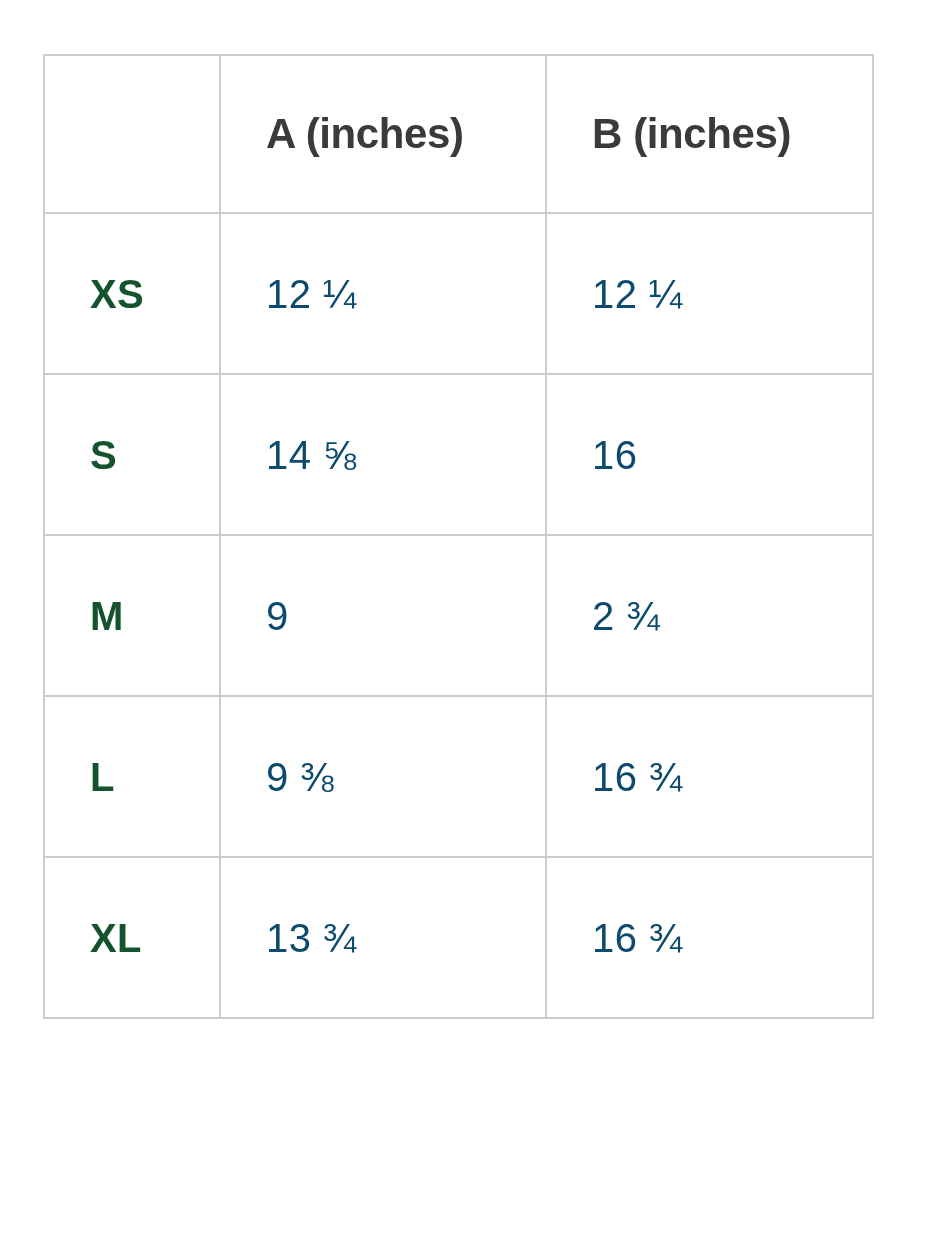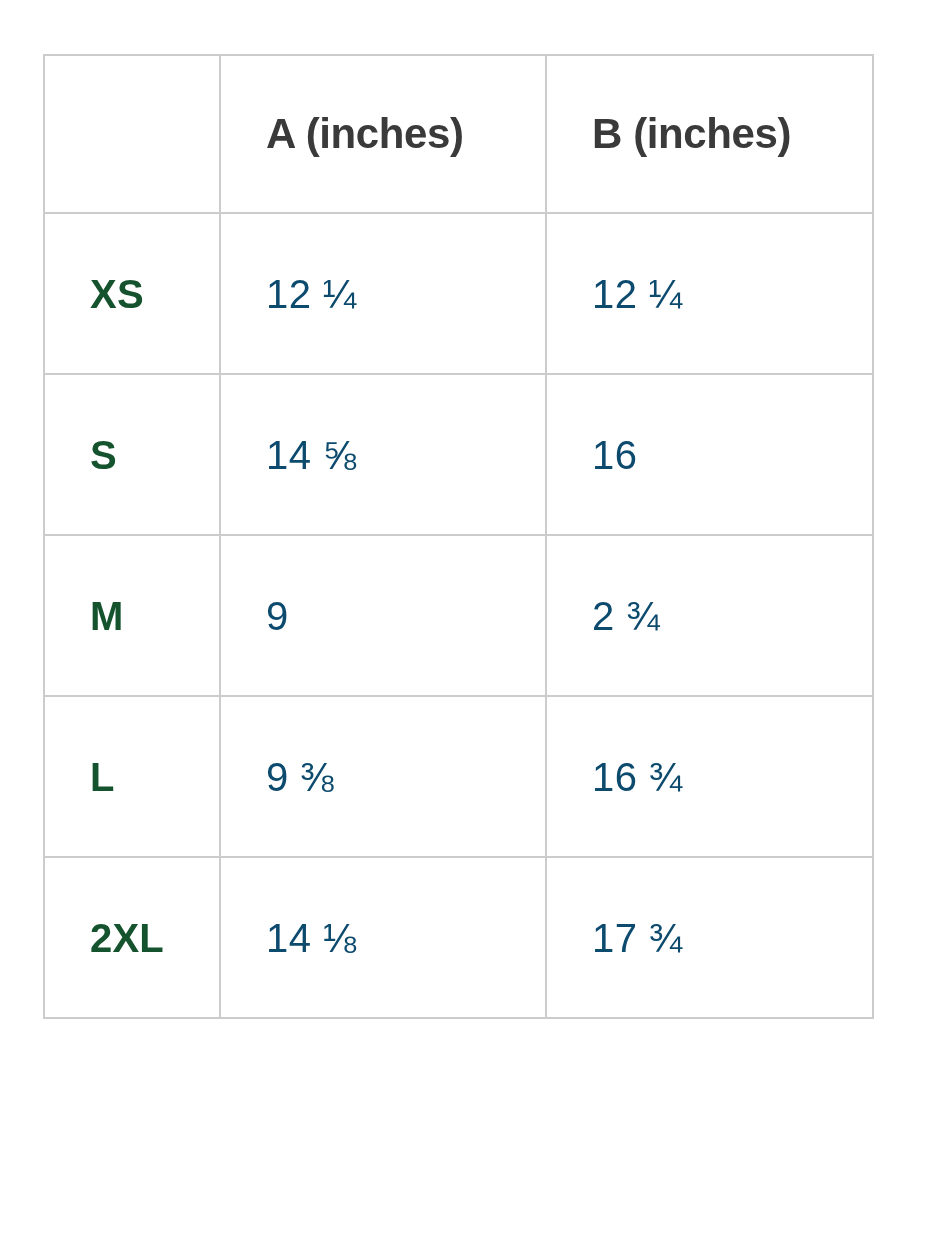--- a/index.html
+++ b/index.html
@@ -191,35 +191,35 @@
             <span class="measure-value">9 ⅜</span>
           </div>
         </td>
         <td>
           <div class="cell-pad">
             <span class="measure-value">16 ¾</span>
           </div>
         </td>
       </tr>
 
-
-      <tr class="body-row">
-        <td>
-          <div class="cell-pad">
-            <span class="size-label">2XL</span>
-          </div>
-        </td>
-        <td>
-          <div class="cell-pad">
-            <span class="measure-value">14 ⅛</span>
-          </div>
-        </td>
-        <td>
-          <div class="cell-pad">
-            <span class="measure-value">17 ¾</span>
-          </div>
-        </td>
-      </tr>
+      <tr class="body-row">
+        <td>
+          <div class="cell-pad">
+            <span class="size-label">XL</span>
+          </div>
+        </td>
+        <td>
+          <div class="cell-pad">
+            <span class="measure-value">13 ¾</span>
+          </div>
+        </td>
+        <td>
+          <div class="cell-pad">
+            <span class="measure-value">16 ¾</span>
+          </div>
+        </td>
+      </tr>
+
 
     </tbody>
   </table>
 
 </div>
 
 </body></html>

